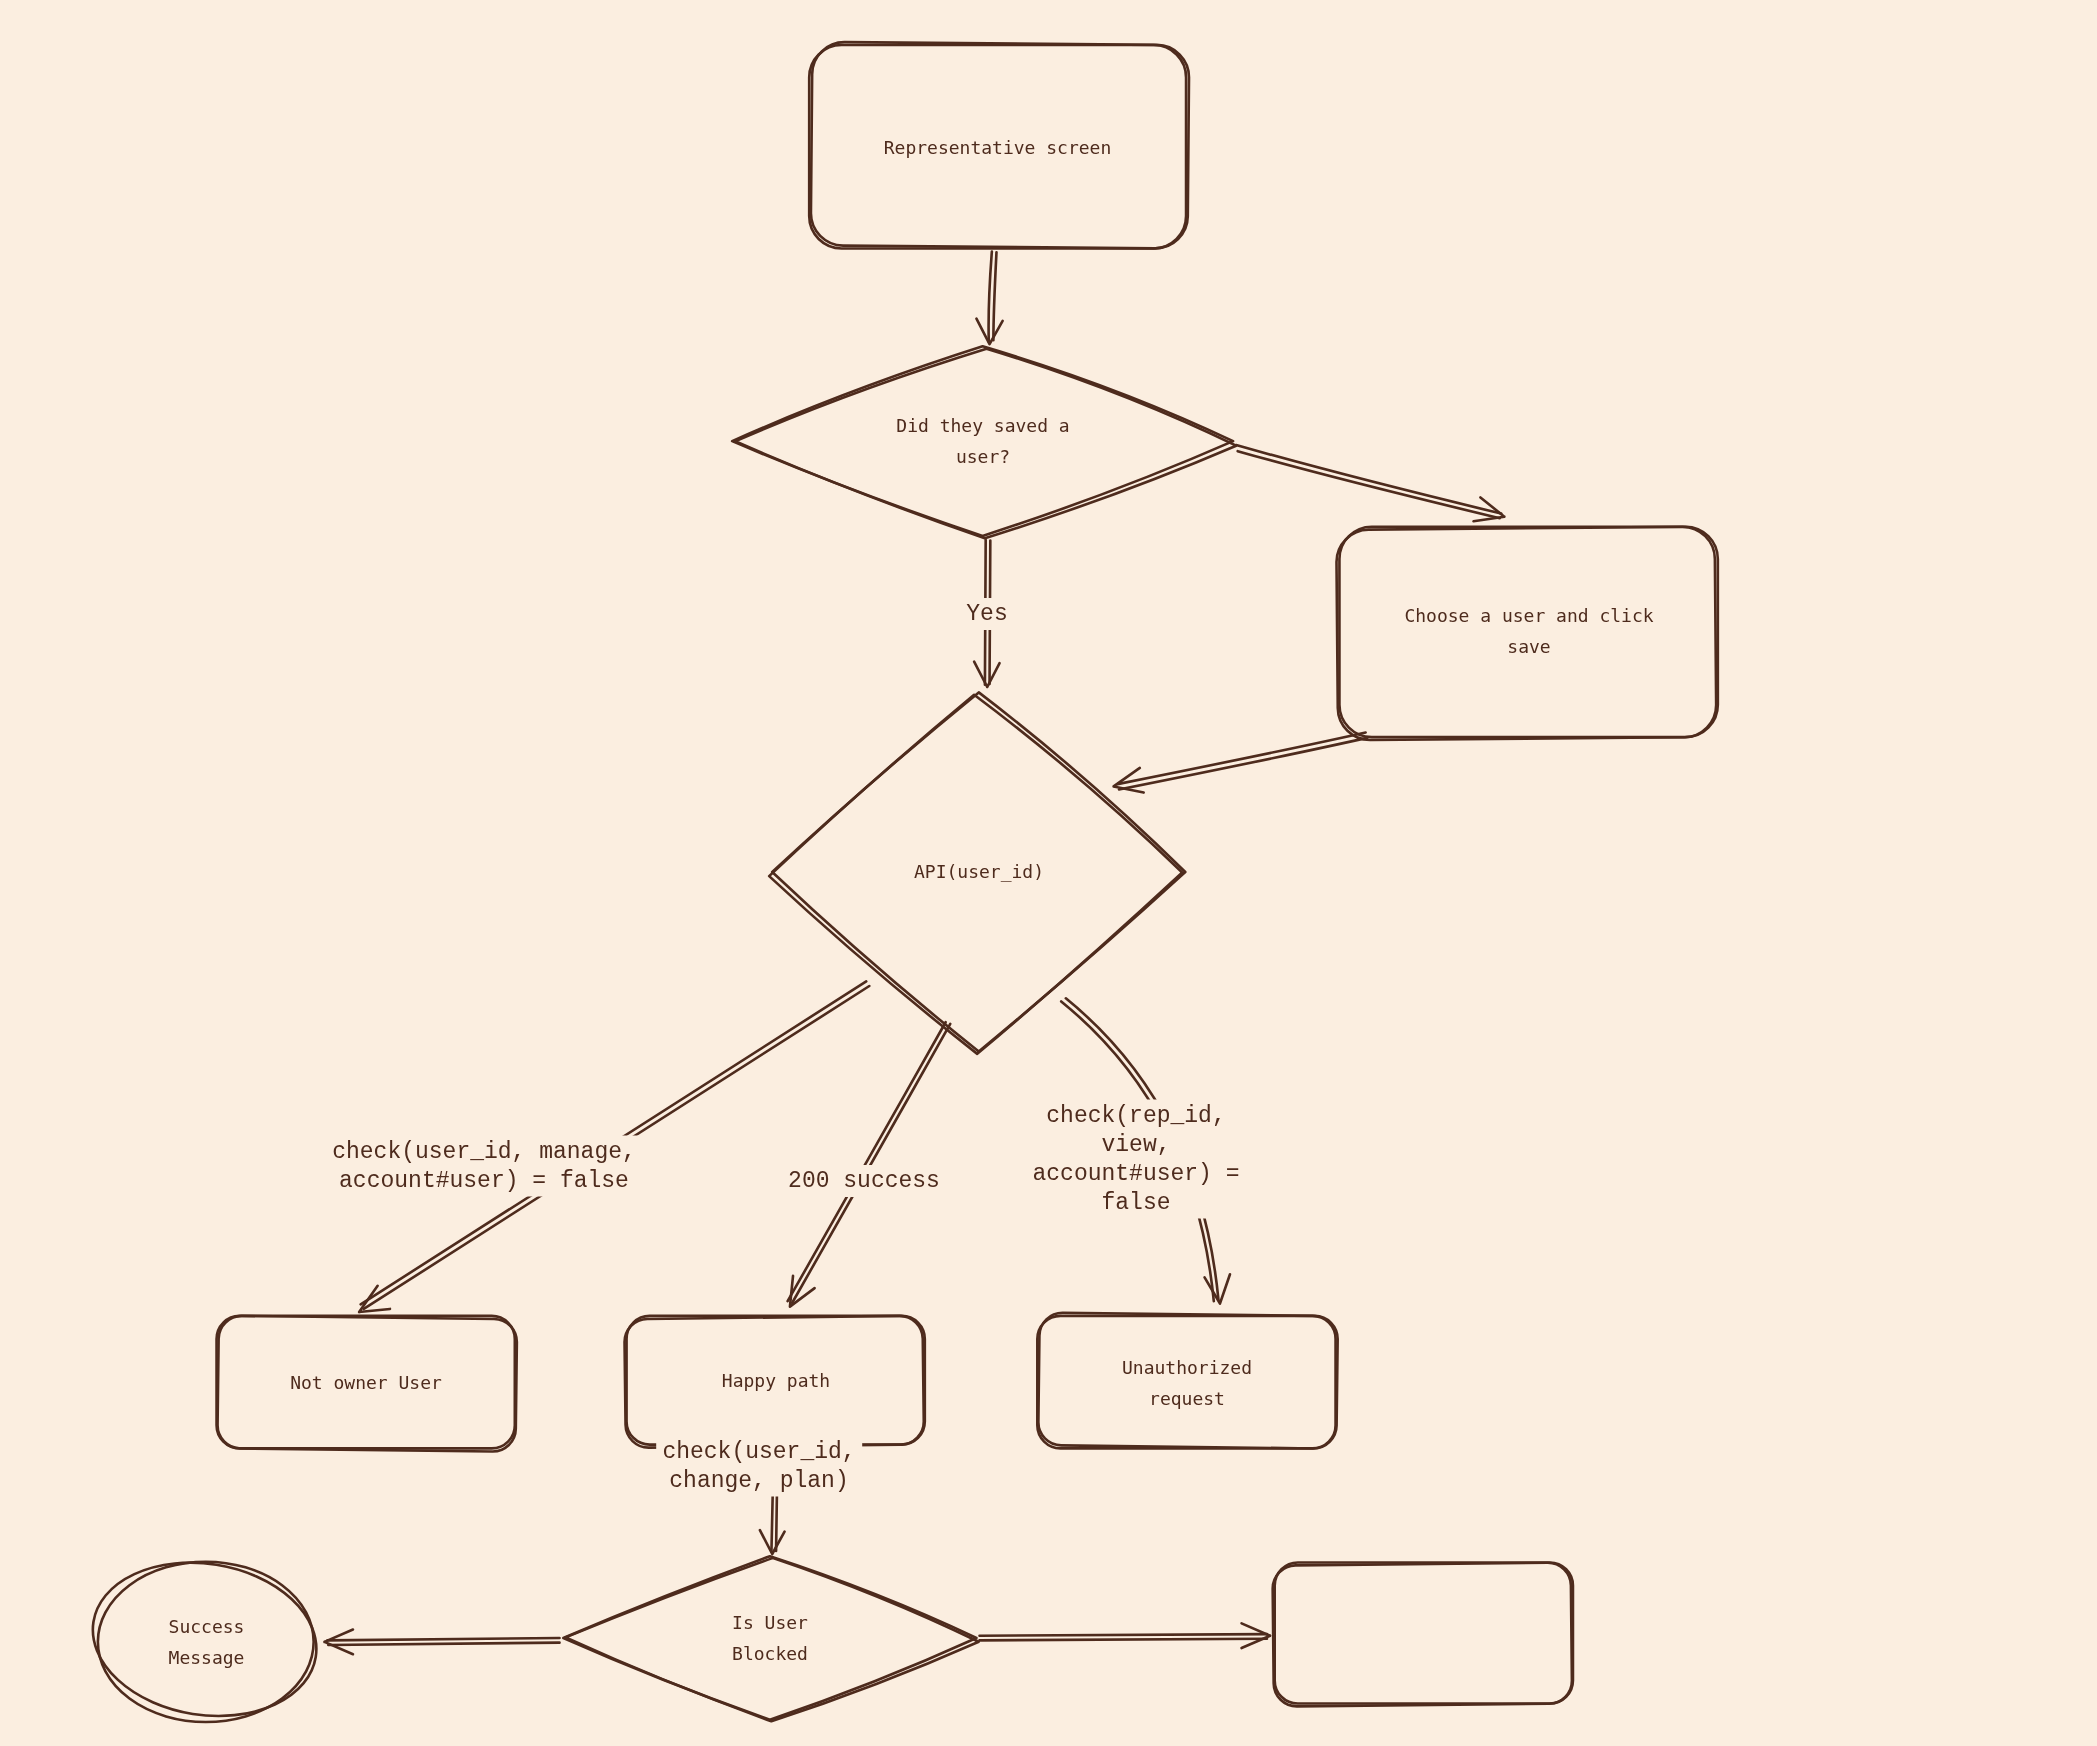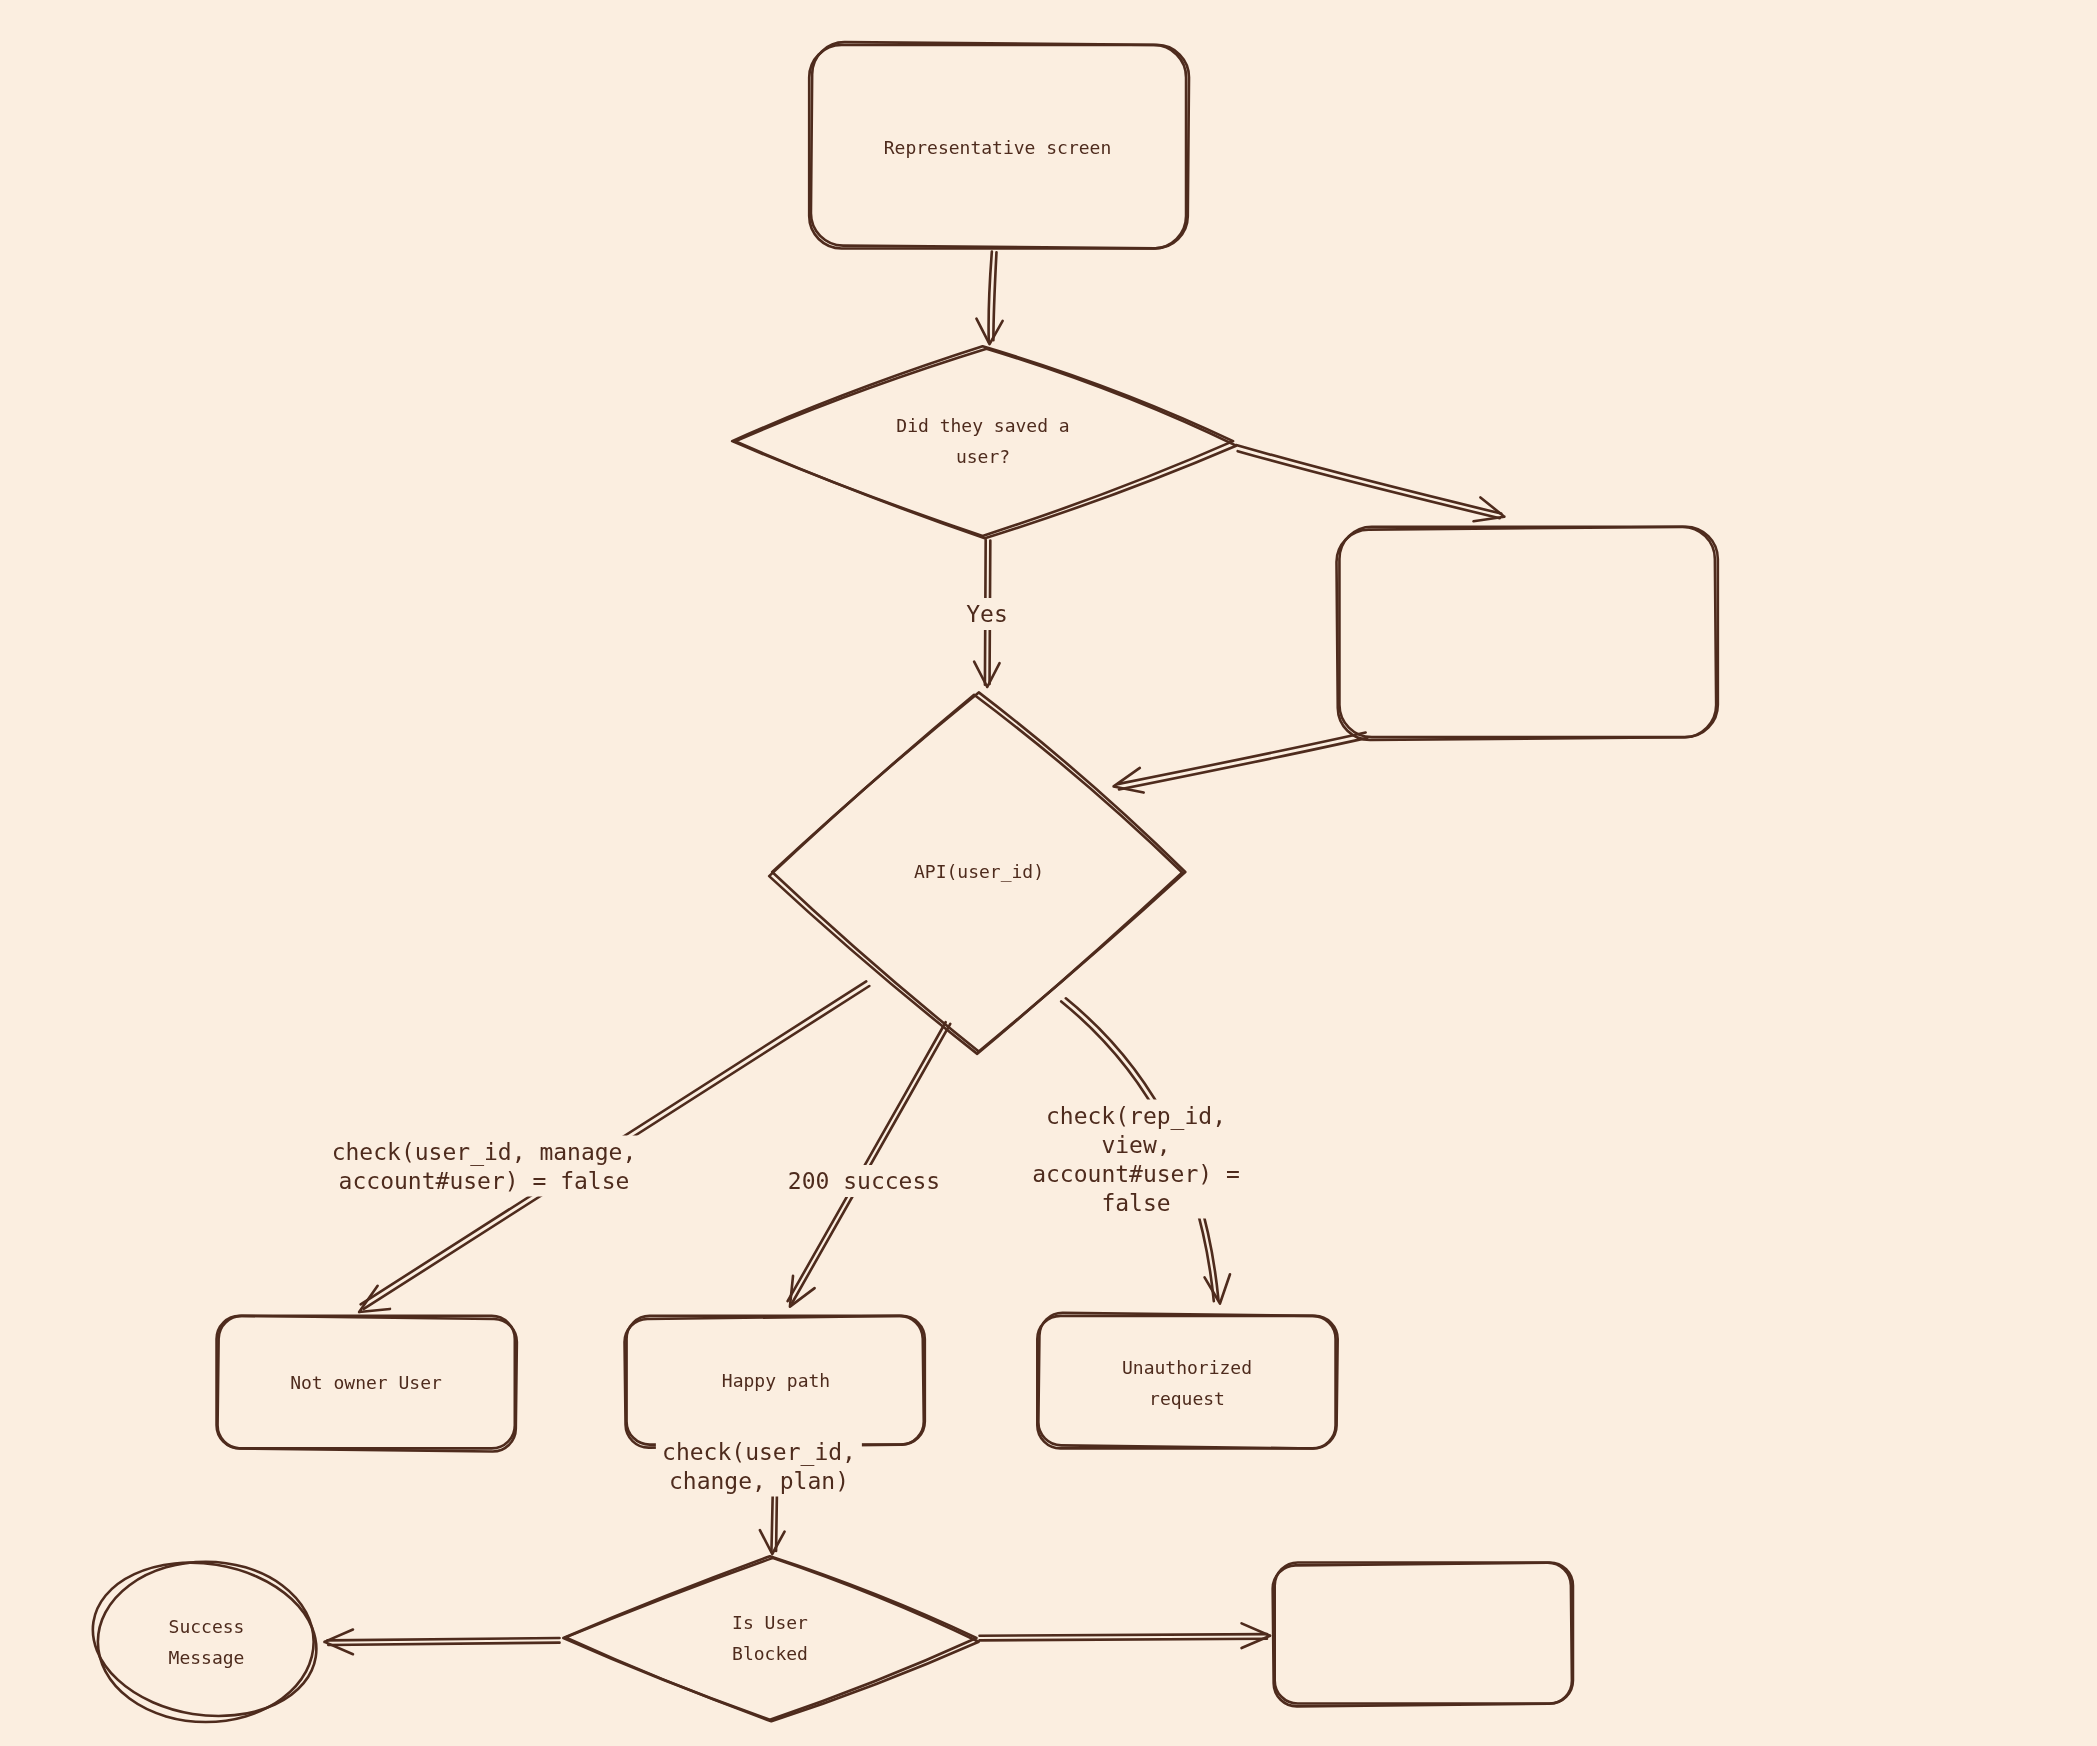--- a/index.html
+++ b/index.html
@@ -28,20 +28,21 @@
     font-size:18px;line-height:31px;
     pointer-events:none;
   }
   .edge-label{
     position:absolute;z-index:3;
     text-align:center;white-space:pre-line;
     font-size:23px;line-height:29px;
     background:var(--bg);
     padding:1.5px 6.2px;
     transform:translate(-50%,-50%);
+    font-family:Liberation Mono, monospace;
   }
 </style>
 </head>
 <body>
 
 <div class="canvas">
 
   <svg class="wire" width="2097" height="1747" viewBox="0 0 2721 2266">
 
     <g>
@@ -153,20 +154,22 @@
       <path d="M 1271 2128 L 1644 2126"></path>
       <path d="M 1648 2122 L 1611 2106 M 1648 2122 L 1611 2138"></path>
     </g>
   </svg>
 
   <div class="node-label" style="left:809px;top:45px;width:377px;height:204px;">Representative screen</div>
 
   <div class="node-label" style="left:732px;top:346px;width:502px;height:190px;">Did they saved a
 user?</div>
 
+  <div class="node-label" style="left:1340px;top:526px;width:378px;height:210px;">Choose a user and click
+save</div>
 
   <div class="node-label" style="left:772px;top:692px;width:414px;height:359px;">API(user_id)</div>
 
   <div class="node-label" style="left:627px;top:1316px;width:298px;height:129px;">Happy path</div>
 
   <div class="node-label" style="left:217px;top:1316px;width:298px;height:133px;">Not owner User</div>
 
   <div class="node-label" style="left:1038px;top:1316px;width:298px;height:133px;">Unauthorized
 request</div>
 

